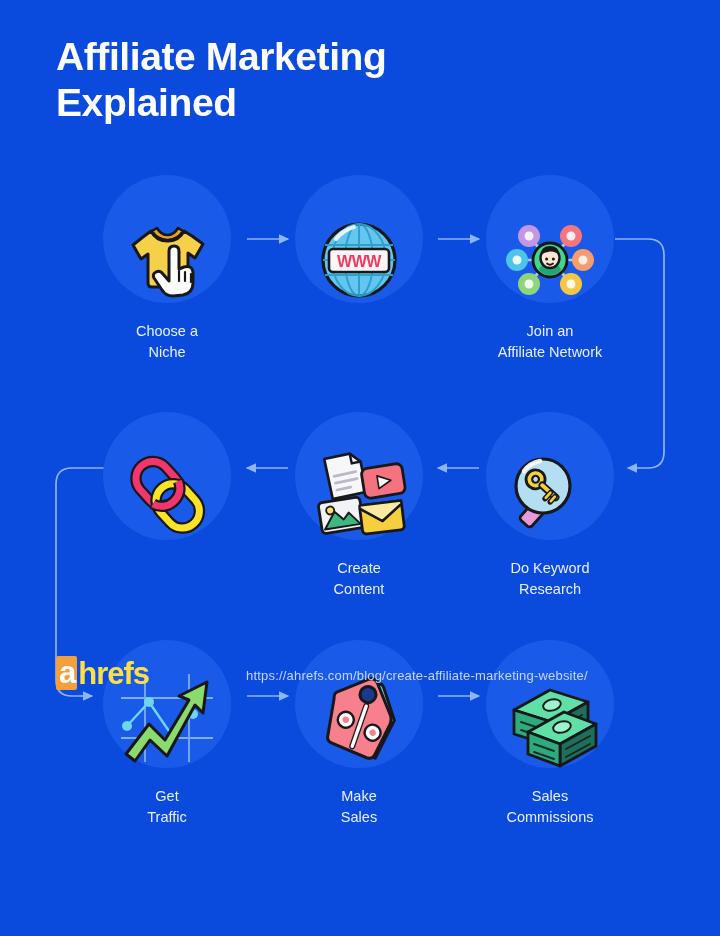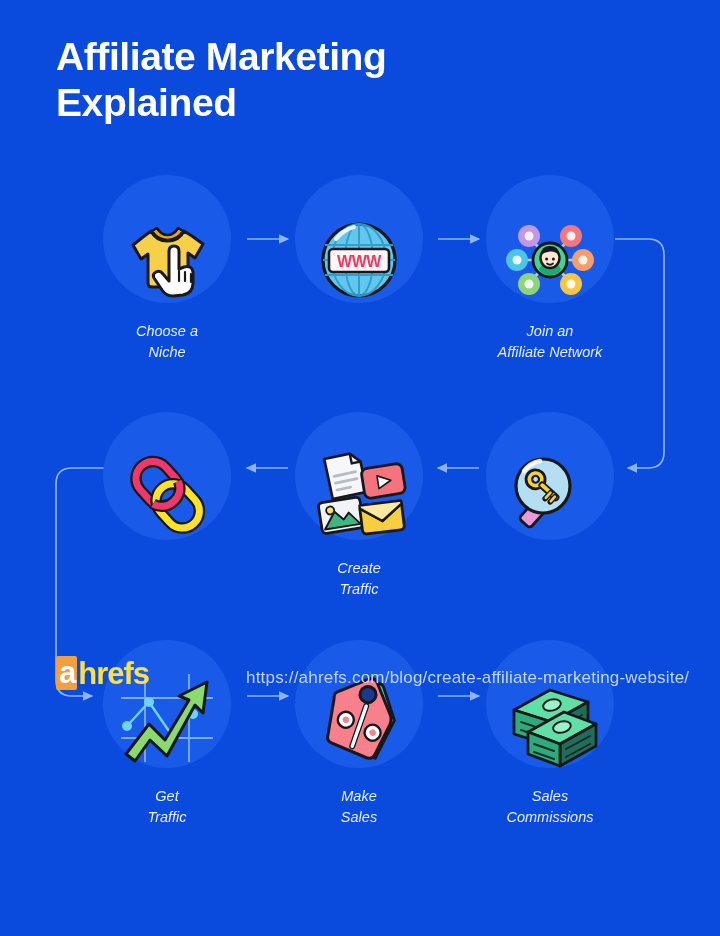--- a/index.html
+++ b/index.html
@@ -56,42 +56,41 @@
   }
   .bubble svg { display:block; }
 
   .step-label {
     margin-top:18px;
     font-size:14.5px;
     line-height:1.45;
     color:#e8f0ff;
     white-space:pre-line;
     font-weight:500;
-    font-style:italic;
   }
 
   
   .footer { position:absolute; left:0; bottom:44px; width:720px; height:40px; }
   .logo {
     position:absolute; left:56px; top:0;
     display:flex; align-items:center;
     font-size:31px; font-weight:bold; letter-spacing:-1px;
   }
   .logo .a {
     color:#ffffff;
     background:#f2a03d;
     padding:1px 2px 2px 3px;
     border-radius:2px;
     line-height:1;
     display:inline-block;
   }
   .logo .rest { color:#fde047; line-height:1; margin-left:1px; }
   .footer-url {
     position:absolute; left:246px; top:12px;
-    font-size:17px;
+    font-size:13px;
     color:#c3d6ff;
     letter-spacing:0.2px;
   }
 </style>
 </head>
 <body>
 
 <div class="poster">
 
   <h1 class="title">Affiliate Marketing
@@ -237,21 +236,21 @@
           </g>
 
           <g transform="rotate(-7 71 69)">
             <rect x="50" y="55" width="42" height="29" rx="4" fill="#f5cf3e" stroke="#18181b" stroke-width="2.8"></rect>
             <path d="M50 58 L71 73 L92 58" fill="none" stroke="#18181b" stroke-width="2.6" stroke-linejoin="round"></path>
             <path d="M50 58 L71 73 L92 58 L92 55 L50 55 Z" fill="#fbe9a0" stroke="#18181b" stroke-width="2.4" stroke-linejoin="round"></path>
           </g>
         </svg>
       </div>
       <div class="step-label">Create
-Traffic</div>
+Content</div>
     </div>
 
     <div class="step c3">
       <div class="bubble">
         <svg width="92" height="92" viewBox="0 0 92 92">
           <g transform="rotate(42 46 46)">
             <rect x="39" y="56" width="15" height="29" rx="3.5" fill="#e79ad9" stroke="#18181b" stroke-width="2.8"></rect>
             <rect x="38" y="49" width="17" height="11" rx="2" fill="#f4f5f8" stroke="#18181b" stroke-width="2.8"></rect>
           </g>
           <circle cx="39" cy="38" r="27" fill="#b4dff2" stroke="#18181b" stroke-width="3.2"></circle>
@@ -261,20 +260,22 @@
             <circle cx="29" cy="38" r="3.4" fill="#b4dff2" stroke="#18181b" stroke-width="2.2"></circle>
             <path d="M38 38 H56" stroke="#18181b" stroke-width="7.6" stroke-linecap="round"></path>
             <path d="M38 38 H56" stroke="#f5cf3e" stroke-width="4" stroke-linecap="round"></path>
             <path d="M49 38 V46" stroke="#18181b" stroke-width="5.4" stroke-linecap="round"></path>
             <path d="M49 38 V45" stroke="#f5cf3e" stroke-width="2.6" stroke-linecap="round"></path>
             <path d="M55 38 V45" stroke="#18181b" stroke-width="5.4" stroke-linecap="round"></path>
             <path d="M55 38 V44" stroke="#f5cf3e" stroke-width="2.6" stroke-linecap="round"></path>
           </g>
         </svg>
       </div>
+      <div class="step-label">Do Keyword
+Research</div>
     </div>
   </div>
 
   <div class="row row3">
 
     <div class="step c1">
       <div class="bubble">
         <svg width="104" height="100" viewBox="0 0 104 100">
           <g stroke="#9fc8f2" stroke-width="1.8" opacity="0.75" fill="none">
             <line x1="30" y1="6" x2="30" y2="94"></line>

